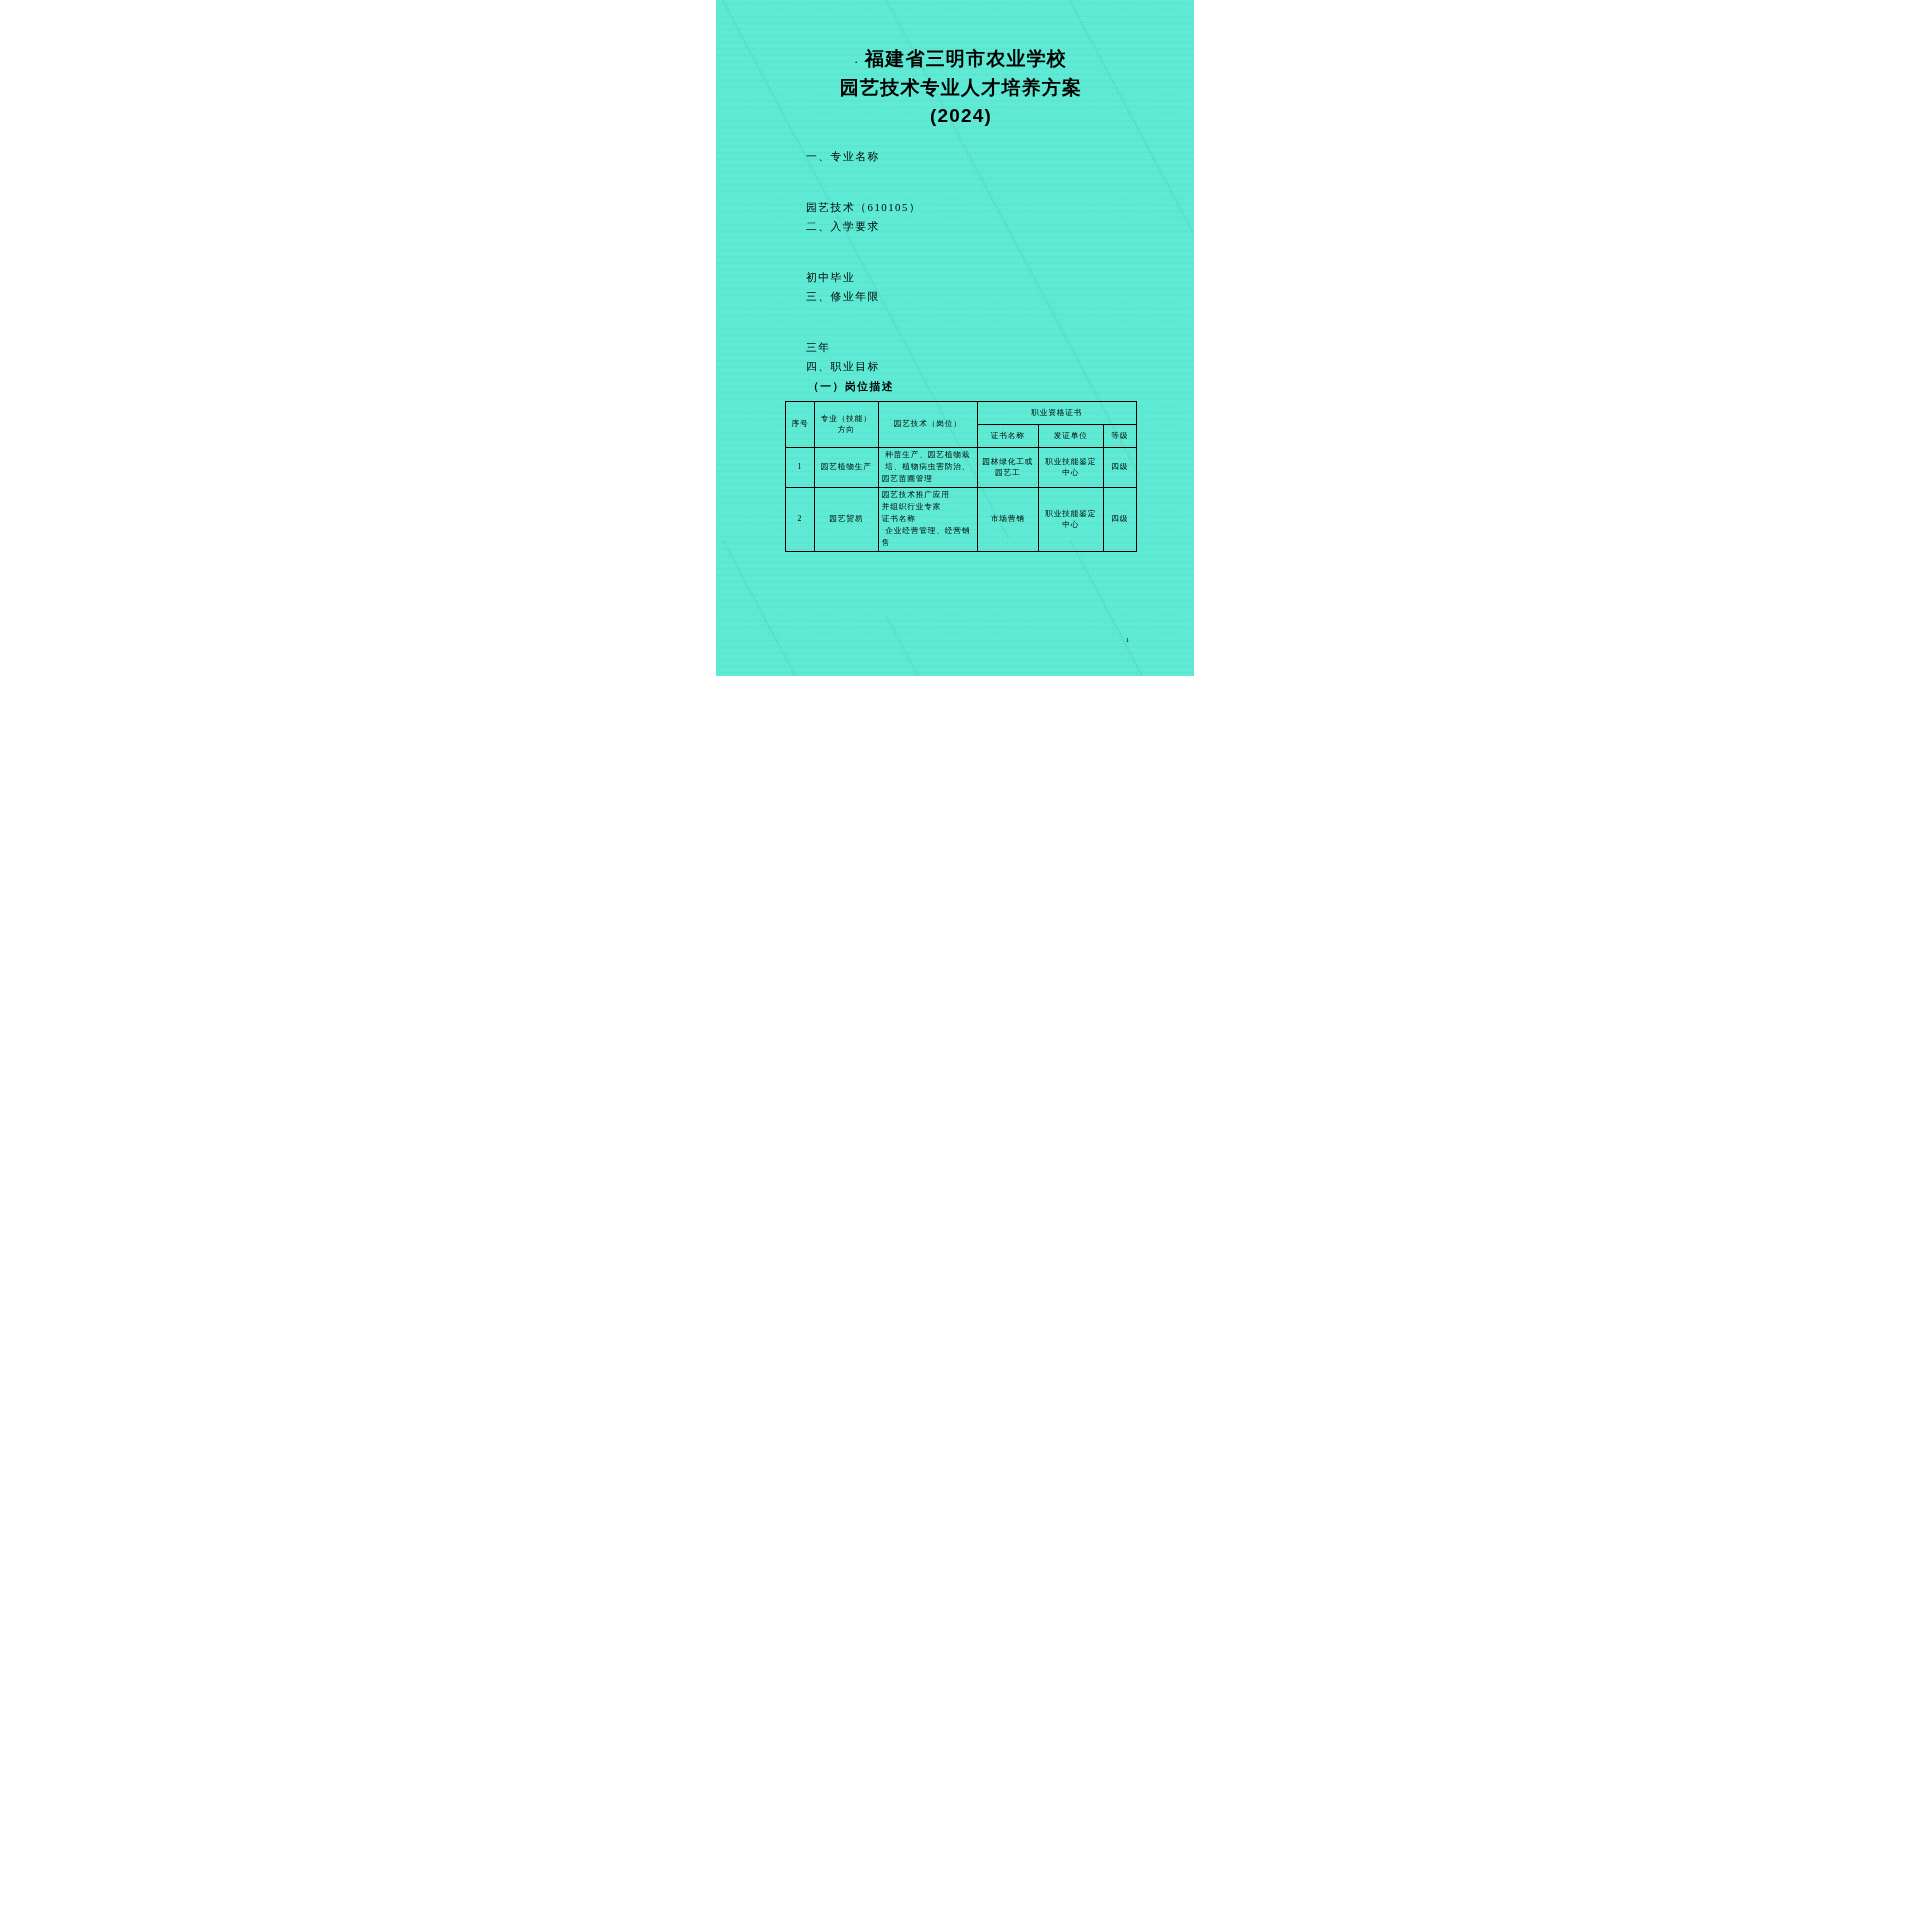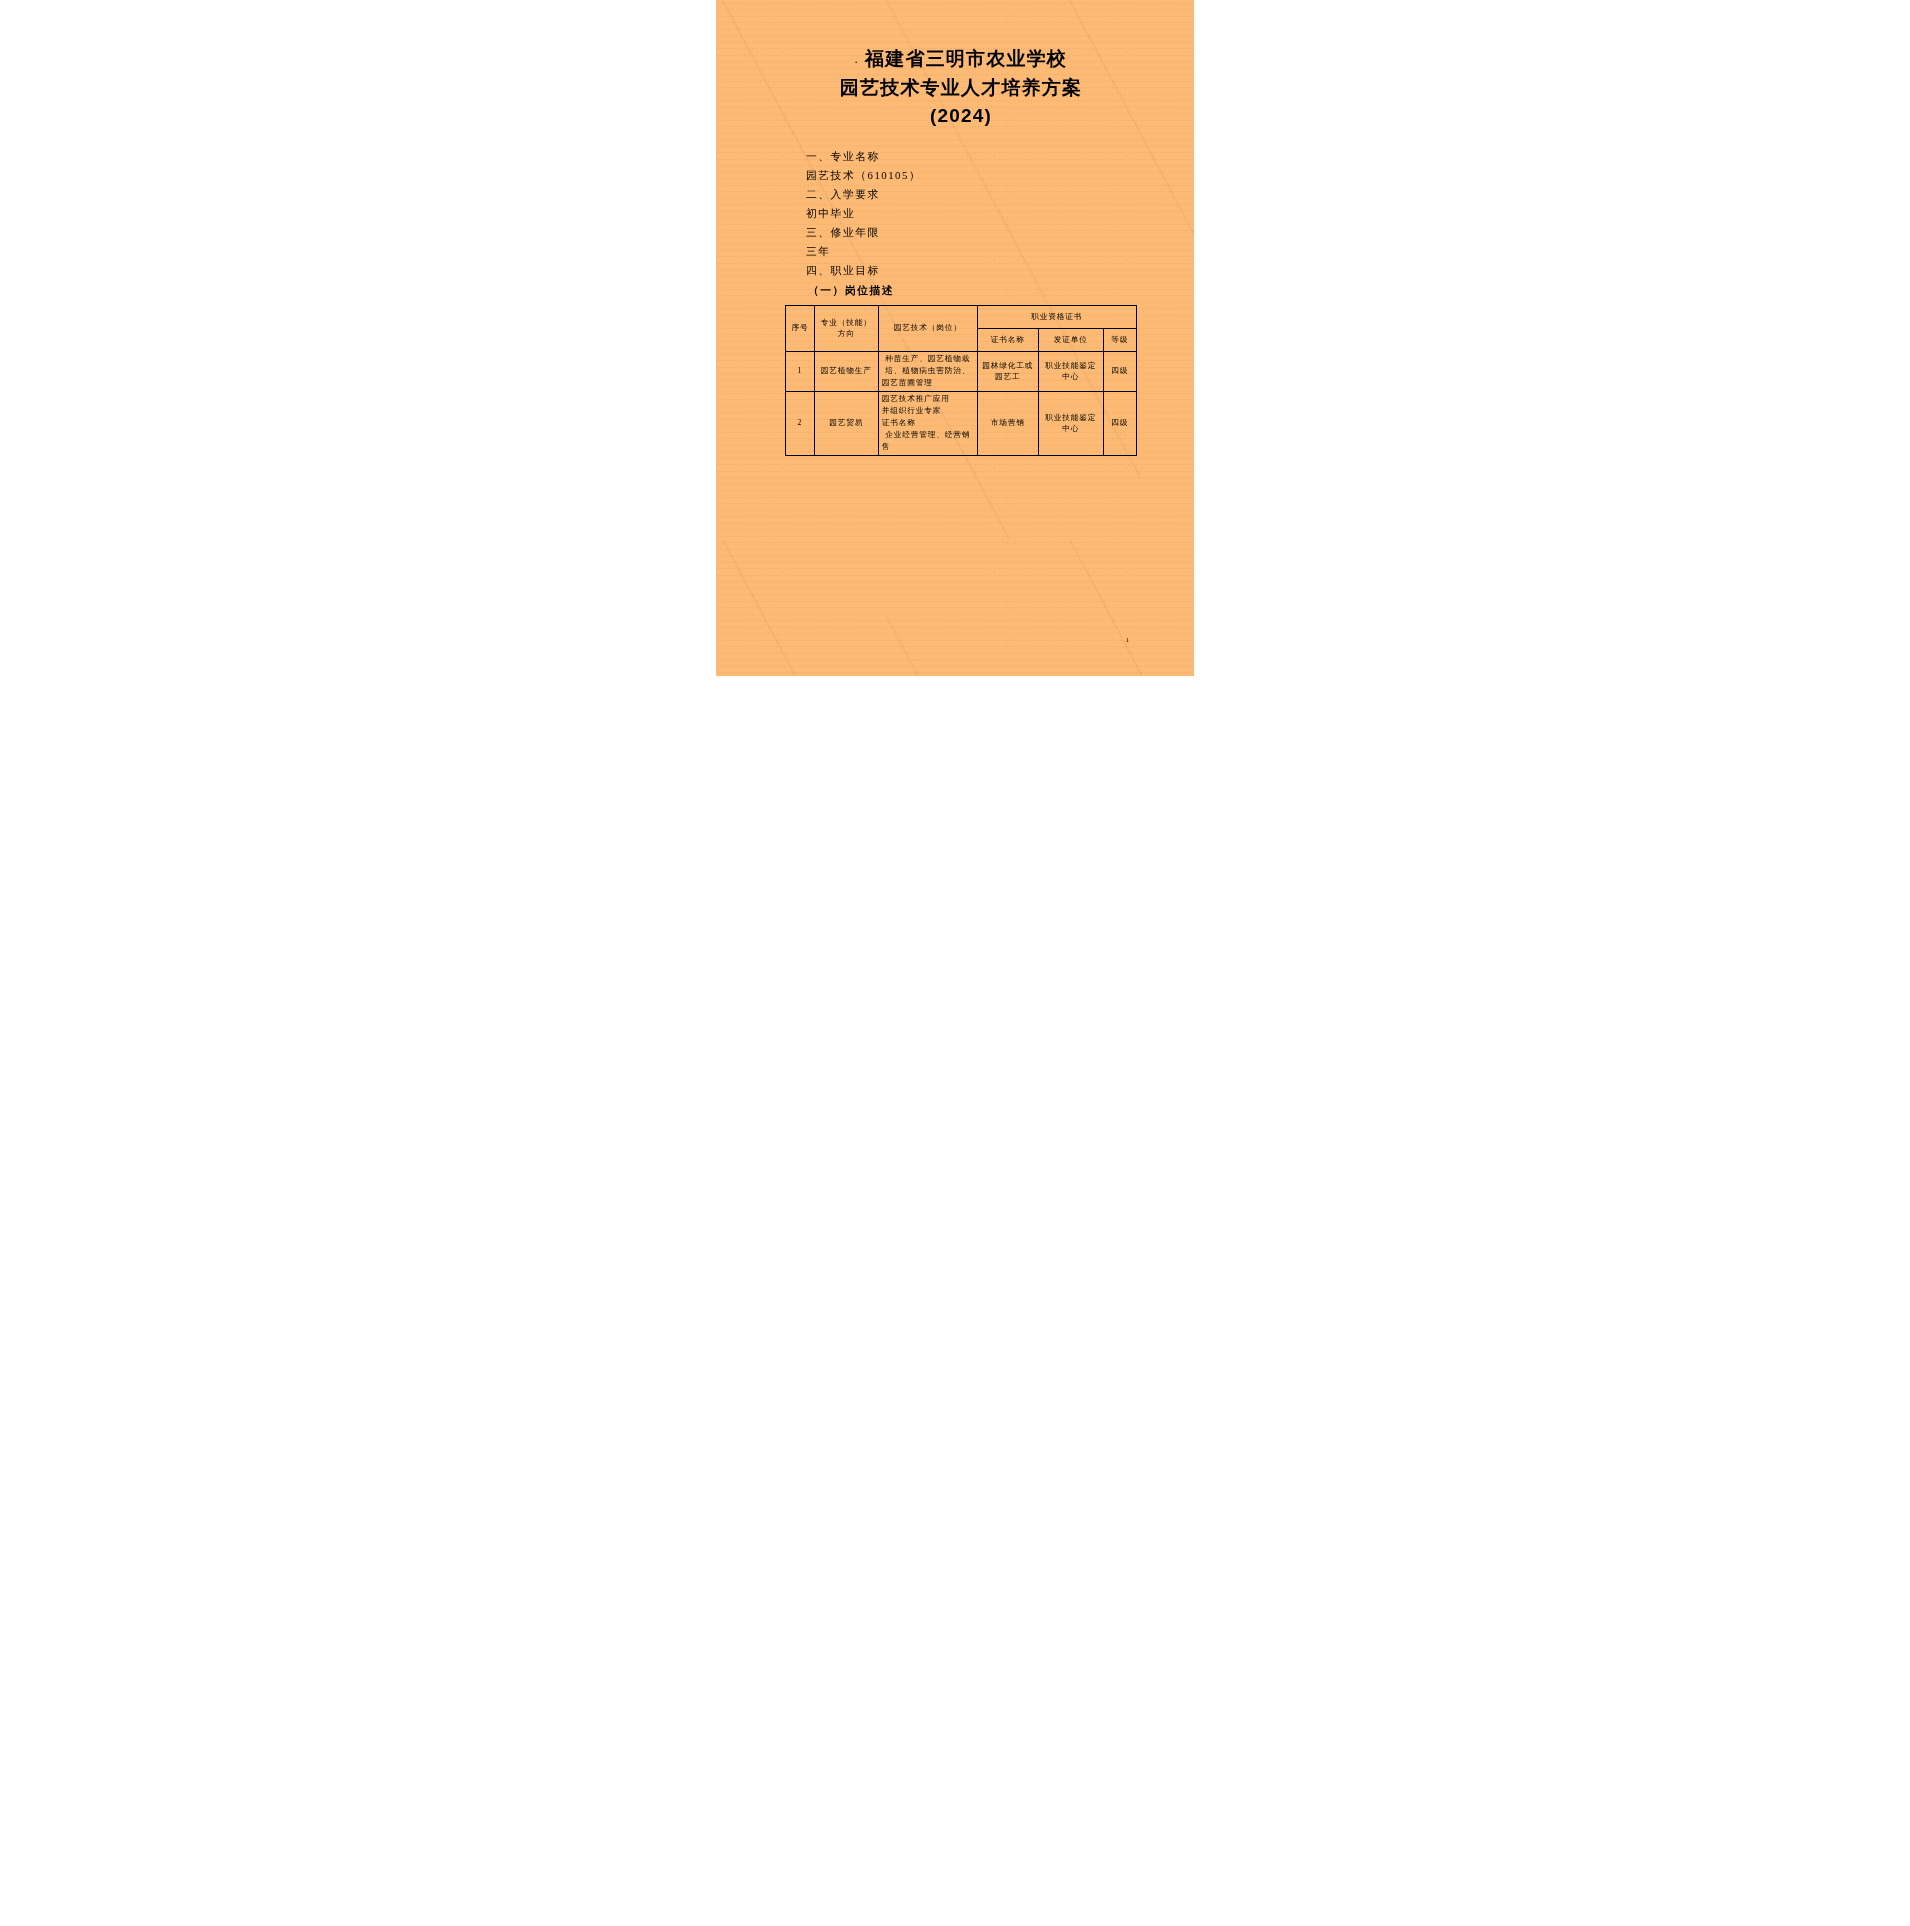--- a/index.html
+++ b/index.html
@@ -7,21 +7,21 @@
     padding: 0;
     background: #ffffff;
     font-family: "Liberation Serif", serif;
     color: #000;
   }
   .page {
     position: relative;
     width: 478px;
     height: 676px;
     margin: 0 auto;
-    background: #fdba74;
+    background: #5eead4;
     overflow: hidden;
   }
   
   .page::before {
     content: "";
     position: absolute;
     inset: 0;
     background-image:
       radial-gradient(circle, rgba(0,0,0,0.10) 0.2px, transparent 0.3px),
       linear-gradient(62deg, transparent 46%, rgba(0,0,0,0.035) 46.1%, rgba(0,0,0,0.035) 46.4%, transparent 46.5%),
@@ -60,20 +60,21 @@
     font-size: 10.8px;
     letter-spacing: 1.5px;
     line-height: 19px;
     margin-left: 25px;
   }
   .section-value {
     font-size: 10.8px;
     letter-spacing: 1.5px;
     line-height: 19px;
     margin-left: 25px;
+    margin-top: 32px;
   }
 
   
   .intro {
     margin: 0;
     font-size: 10.8px;
     letter-spacing: 1.9px;
     line-height: 19px;
     text-align: justify;
     text-indent: 25.4px;

